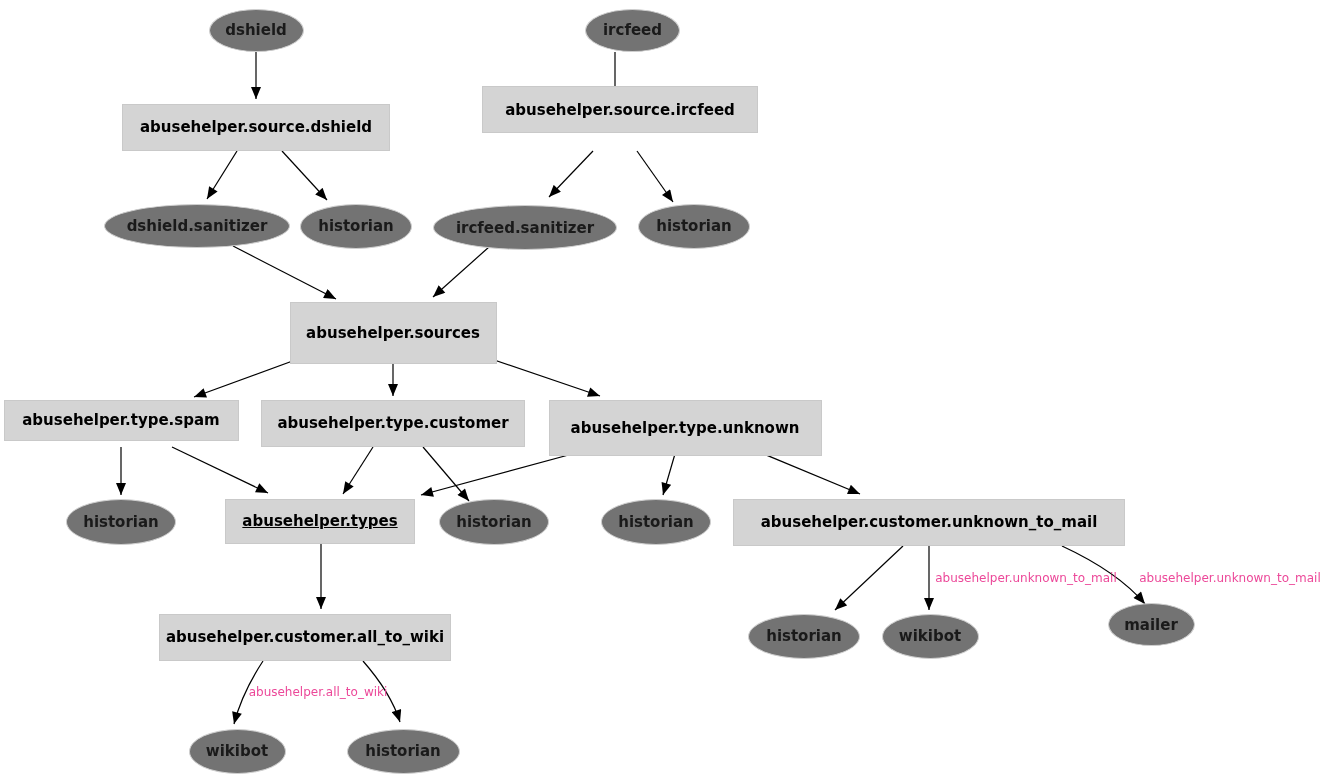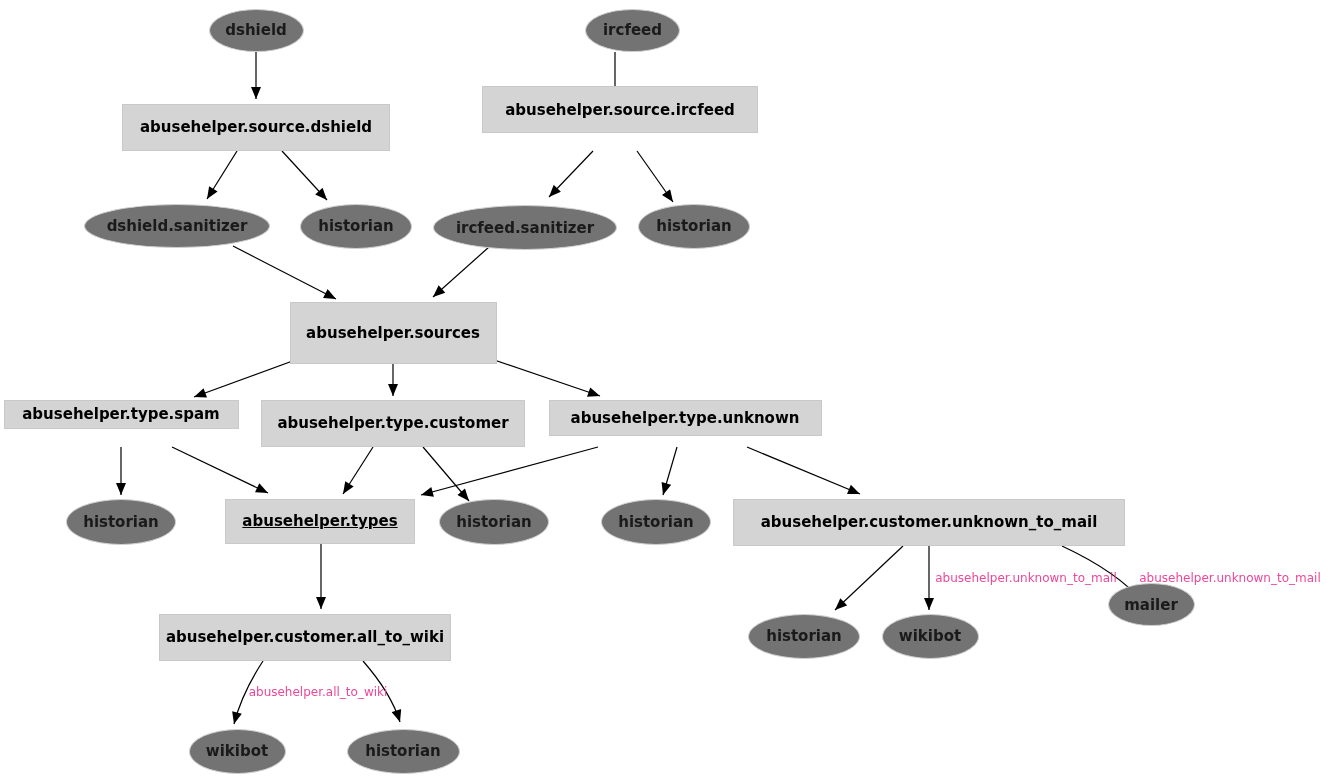--- a/index.html
+++ b/index.html
@@ -92,37 +92,37 @@
         <path d="M903,546 L835,610" class="edge-line" marker-end="url(#arrow)"></path>
         <path d="M929,546 L929,610" class="edge-line" marker-end="url(#arrow)"></path>
         <path d="M1062,546 Q1118,572 1145,604" class="edge-line" marker-end="url(#arrow)"></path>
       </g>
   </svg>
   <div id="nodes">
       <div class="node ellipse" style="left: 208.5px; top: 8.5px; width: 95px; height: 43px;">dshield</div>
       <div class="node ellipse" style="left: 585px; top: 8.5px; width: 95px; height: 43px;">ircfeed</div>
       <div class="node box" style="left: 122px; top: 103.5px; width: 268px; height: 47px;">abusehelper.source.dshield</div>
       <div class="node box" style="left: 482px; top: 86px; width: 276px; height: 47px;">abusehelper.source.ircfeed</div>
-      <div class="node ellipse" style="left: 84px; top: 204px; width: 186px; height: 44px;">dshield.sanitizer</div>
+      <div class="node ellipse" style="left: 104px; top: 204px; width: 186px; height: 44px;">dshield.sanitizer</div>
       <div class="node ellipse" style="left: 300px; top: 203.5px; width: 112px; height: 45px;">historian</div>
       <div class="node ellipse" style="left: 433px; top: 205px; width: 184px; height: 45px;">ircfeed.sanitizer</div>
       <div class="node ellipse" style="left: 638px; top: 203.5px; width: 112px; height: 45px;">historian</div>
       <div class="node box" style="left: 289.5px; top: 302px; width: 207px; height: 62px;">abusehelper.sources</div>
-      <div class="node box" style="left: 3.5px; top: 399.5px; width: 235px; height: 29px;">abusehelper.type.spam</div>
+      <div class="node box" style="left: 3.5px; top: 399.5px; width: 235px; height: 41px;">abusehelper.type.spam</div>
       <div class="node box" style="left: 261px; top: 399.5px; width: 264px; height: 47px;">abusehelper.type.customer</div>
-      <div class="node box" style="left: 548.5px; top: 399.5px; width: 273px; height: 36px;">abusehelper.type.unknown</div>
+      <div class="node box" style="left: 548.5px; top: 399.5px; width: 273px; height: 56px;">abusehelper.type.unknown</div>
       <div class="node ellipse" style="left: 66px; top: 499px; width: 110px; height: 46px;">historian</div>
       <div class="node box" style="left: 225px; top: 498.5px; width: 190px; height: 45px; text-decoration: underline;">abusehelper.types</div>
       <div class="node ellipse" style="left: 439px; top: 499px; width: 110px; height: 46px;">historian</div>
       <div class="node ellipse" style="left: 601px; top: 499px; width: 110px; height: 46px;">historian</div>
       <div class="node box" style="left: 733px; top: 498.5px; width: 392px; height: 47px;">abusehelper.customer.unknown_to_mail</div>
       <div class="node box" style="left: 159px; top: 613.5px; width: 292px; height: 47px;">abusehelper.customer.all_to_wiki</div>
       <div class="node ellipse" style="left: 748px; top: 613.5px; width: 112px; height: 45px;">historian</div>
       <div class="node ellipse" style="left: 881.5px; top: 613.5px; width: 97px; height: 45px;">wikibot</div>
-      <div class="node ellipse" style="left: 1107.5px; top: 583px; width: 87px; height: 43px;">mailer</div>
+      <div class="node ellipse" style="left: 1107.5px; top: 603px; width: 87px; height: 43px;">mailer</div>
       <div class="node ellipse" style="left: 188.5px; top: 728.5px; width: 97px; height: 45px;">wikibot</div>
       <div class="node ellipse" style="left: 346.5px; top: 728.5px; width: 113px; height: 45px;">historian</div>
     </div>
   <div id="edge-labels">
       <div class="edge-label" style="left: 318px; top: 692px;">abusehelper.all_to_wiki</div>
       <div class="edge-label" style="left: 1026px; top: 578px;">abusehelper.unknown_to_mail</div>
       <div class="edge-label" style="left: 1230px; top: 578px;">abusehelper.unknown_to_mail</div>
     </div>
 </div>
 

